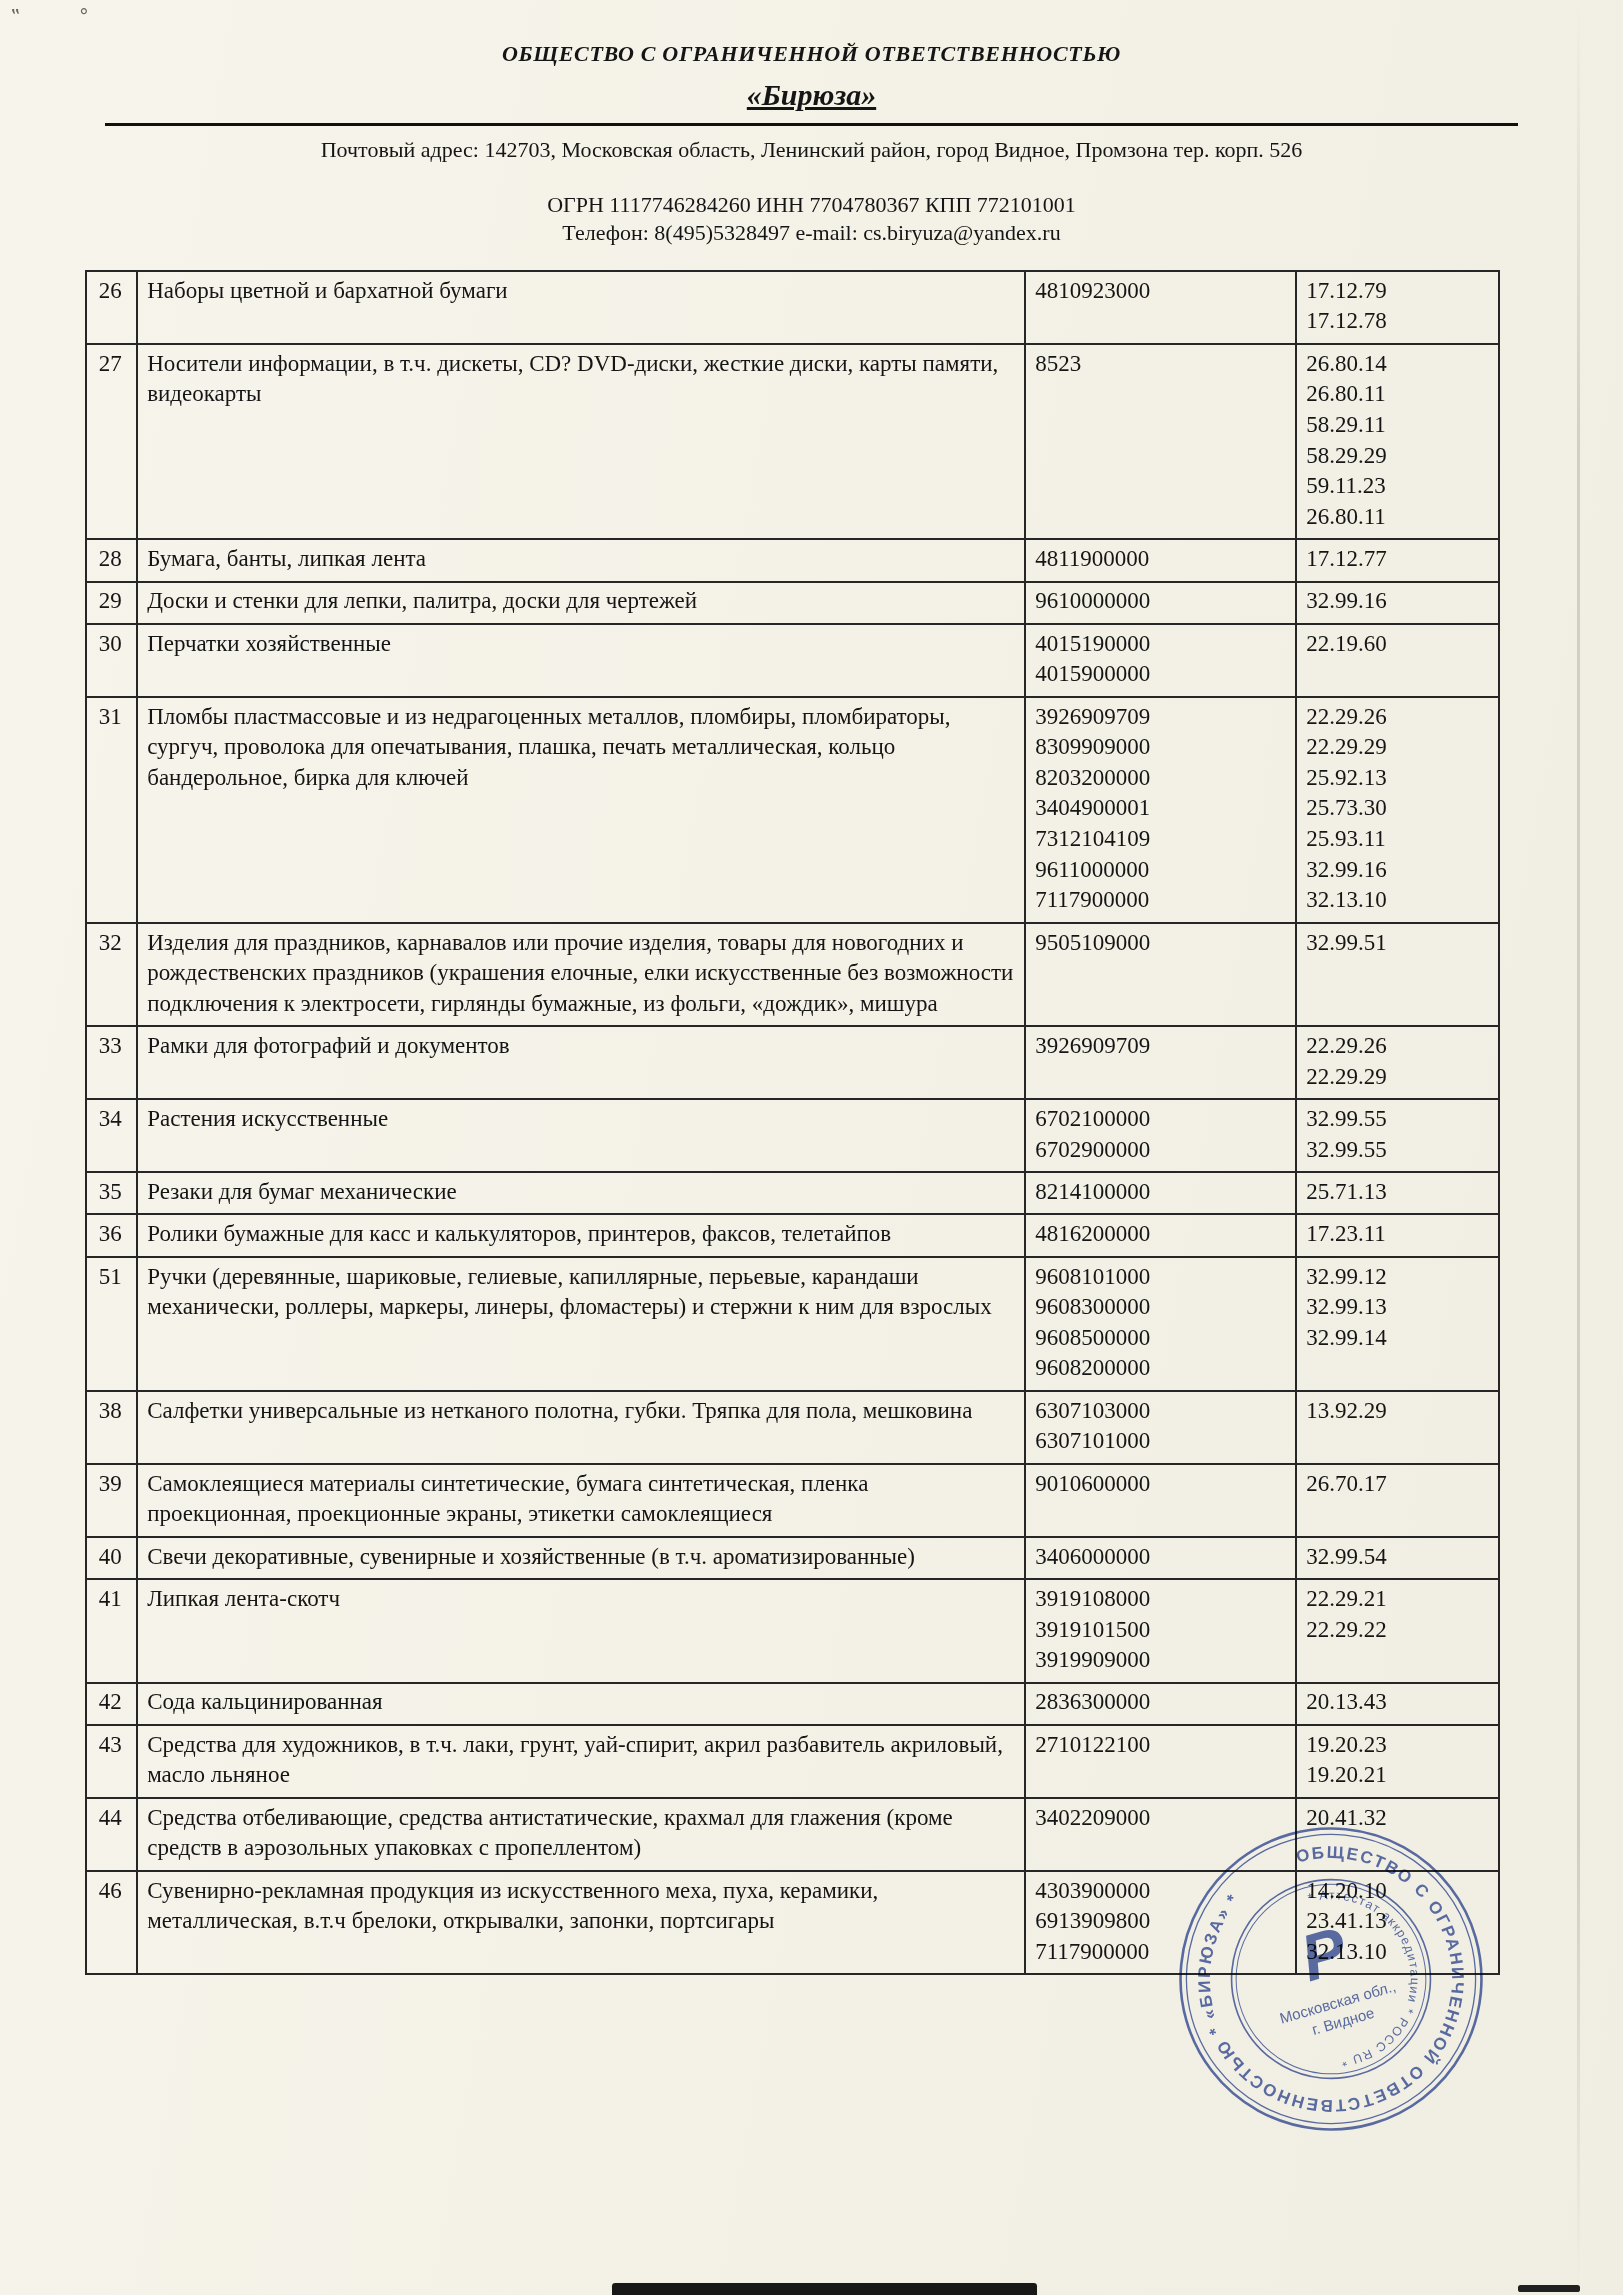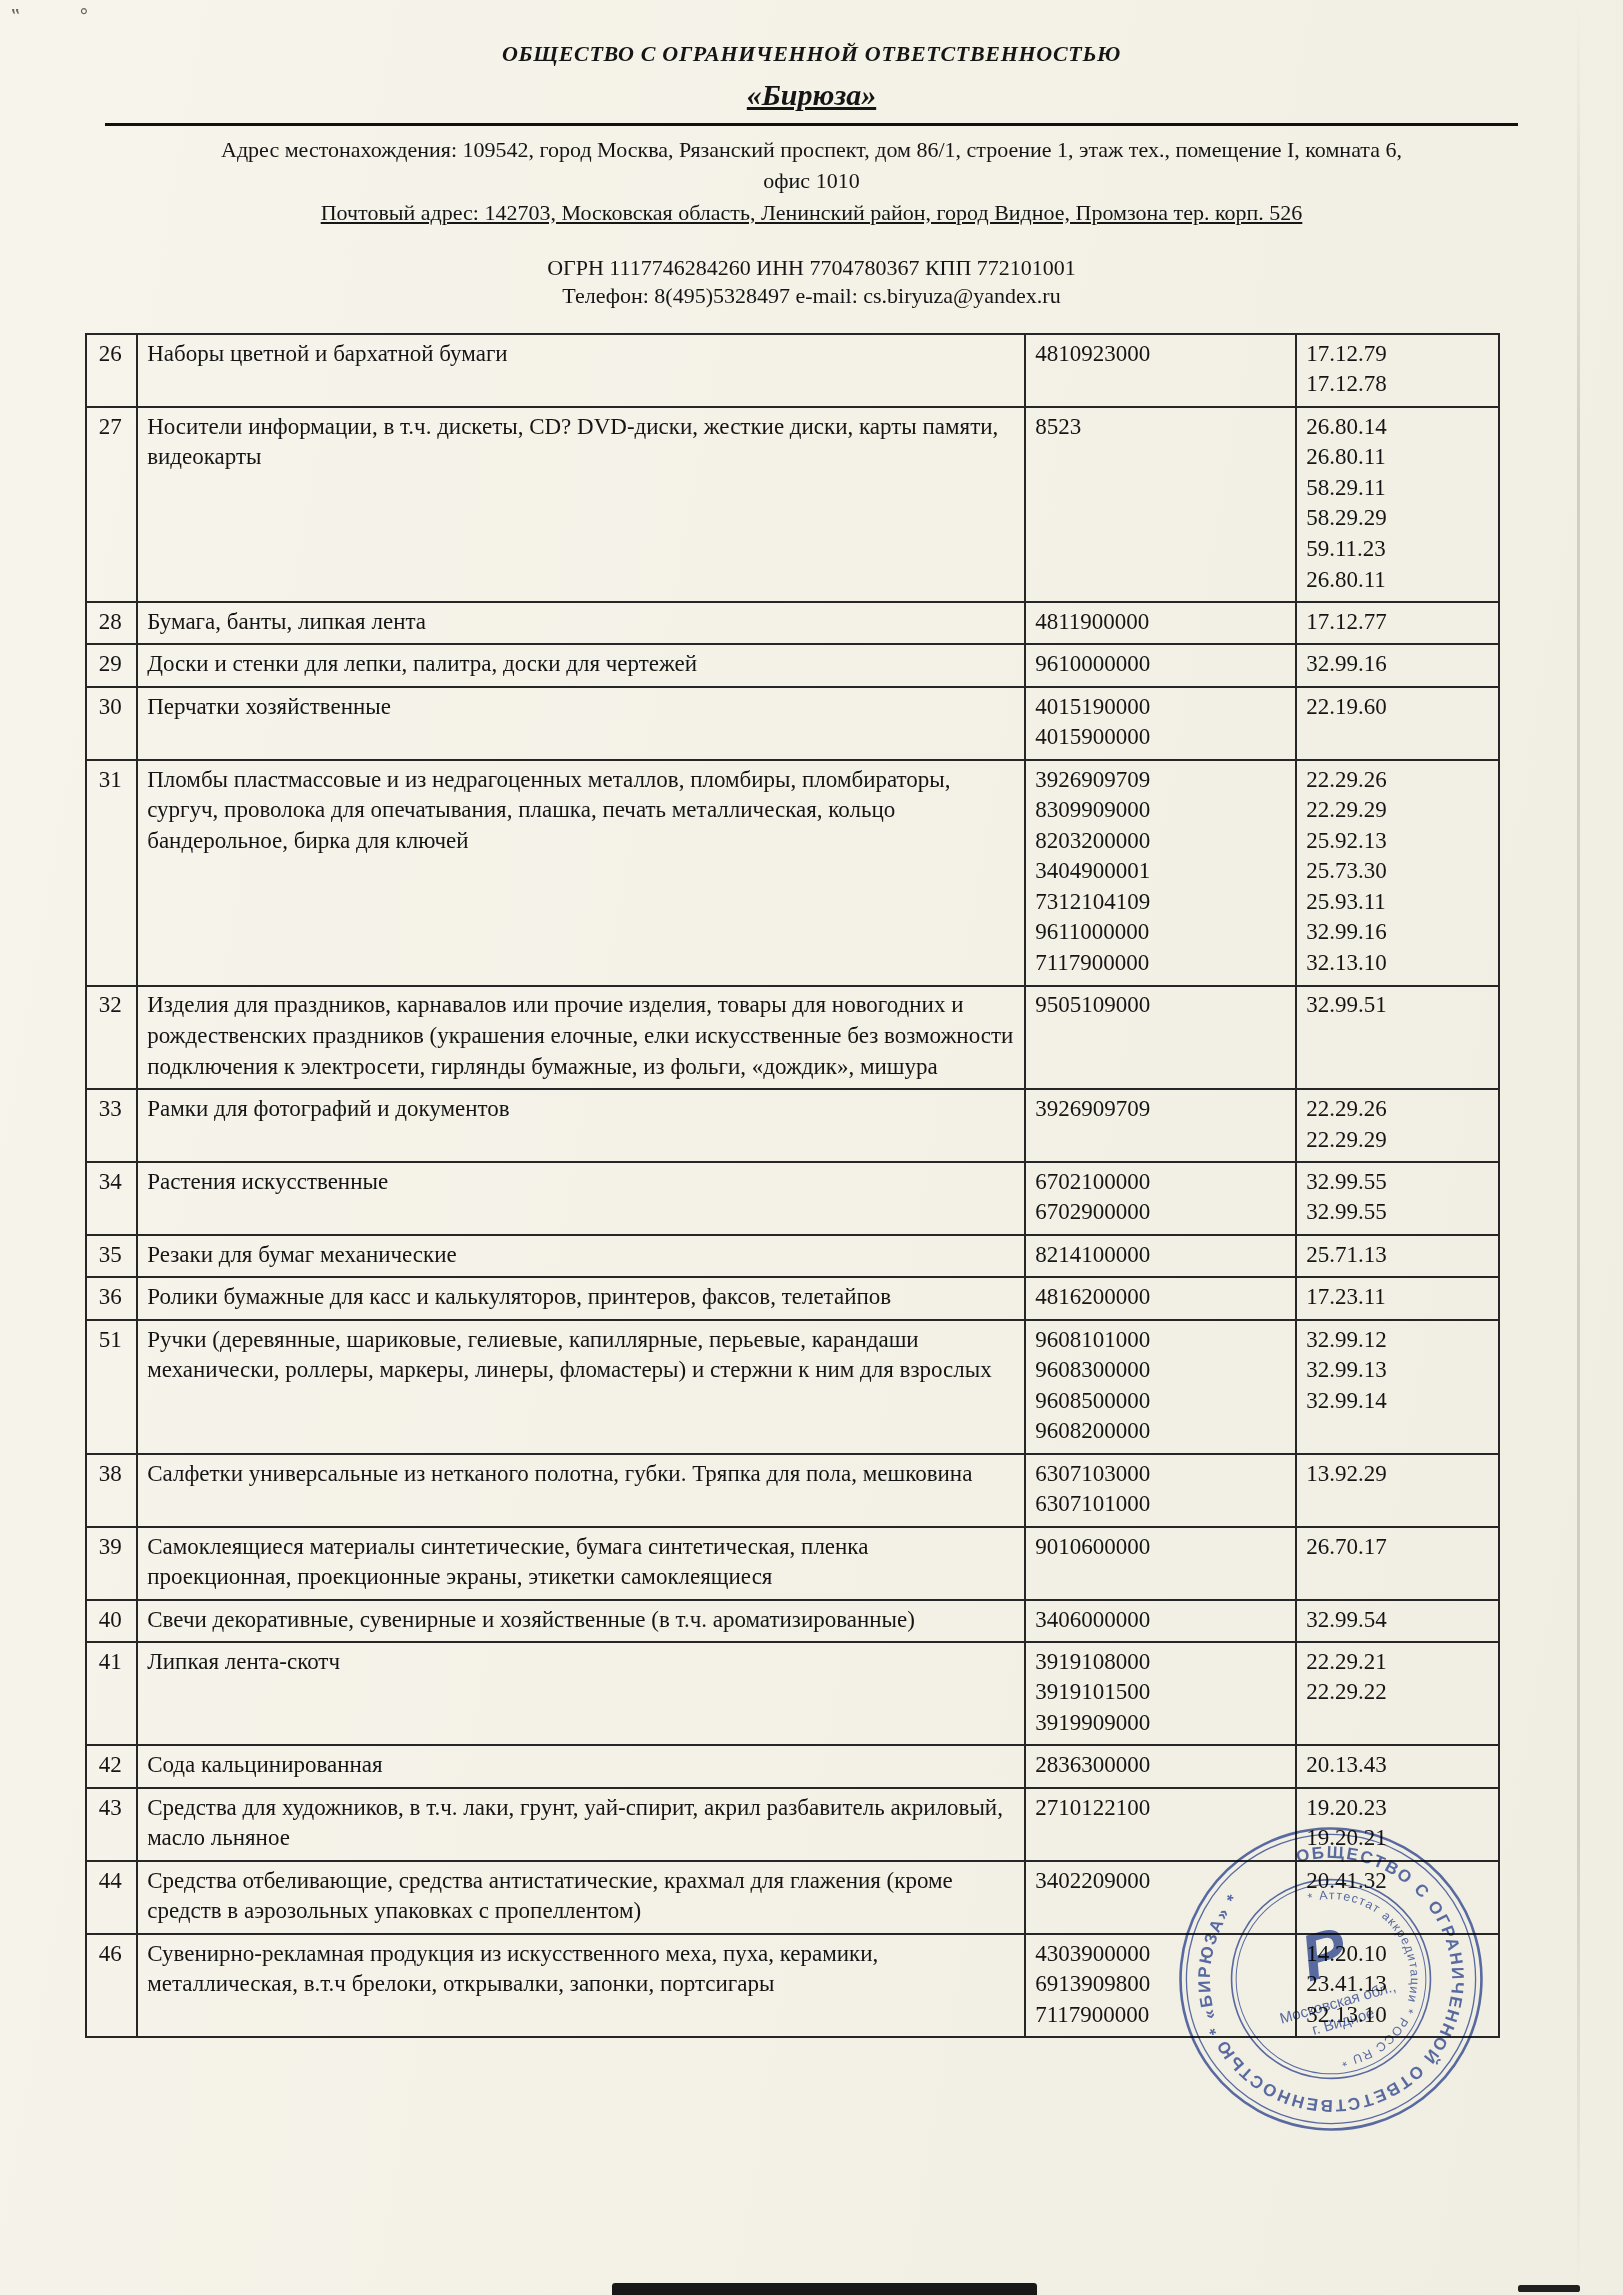--- a/index.html
+++ b/index.html
@@ -74,21 +74,20 @@
 
 <div class="page">
 
   <div class="artifact-topleft">‟ °</div>
   <div class="edge-line"></div>
 
   <div class="header">
     <div class="title1">ОБЩЕСТВО С ОГРАНИЧЕННОЙ ОТВЕТСТВЕННОСТЬЮ</div>
     <div class="title2">«Бирюза»</div>
     <div class="rule"></div>
-    <div class="addr">Адрес местонахождения: 109542, город Москва, Рязанский проспект, дом 86/1, строение 1, этаж тех., помещение I, комната 6, офис 1010</div>
     <div class="addr">Почтовый адрес: 142703, Московская область, Ленинский район, город Видное, Промзона тер. корп. 526</div>
     <div class="reg">ОГРН 1117746284260 ИНН 7704780367 КПП 772101001</div>
     <div class="contact">Телефон: 8(495)5328497 e-mail: cs.biryuza@yandex.ru</div>
   </div>
 
   <table class="doc-table">
     <colgroup>
       <col style="width:51px">
       <col style="width:888px">
       <col style="width:271px">

